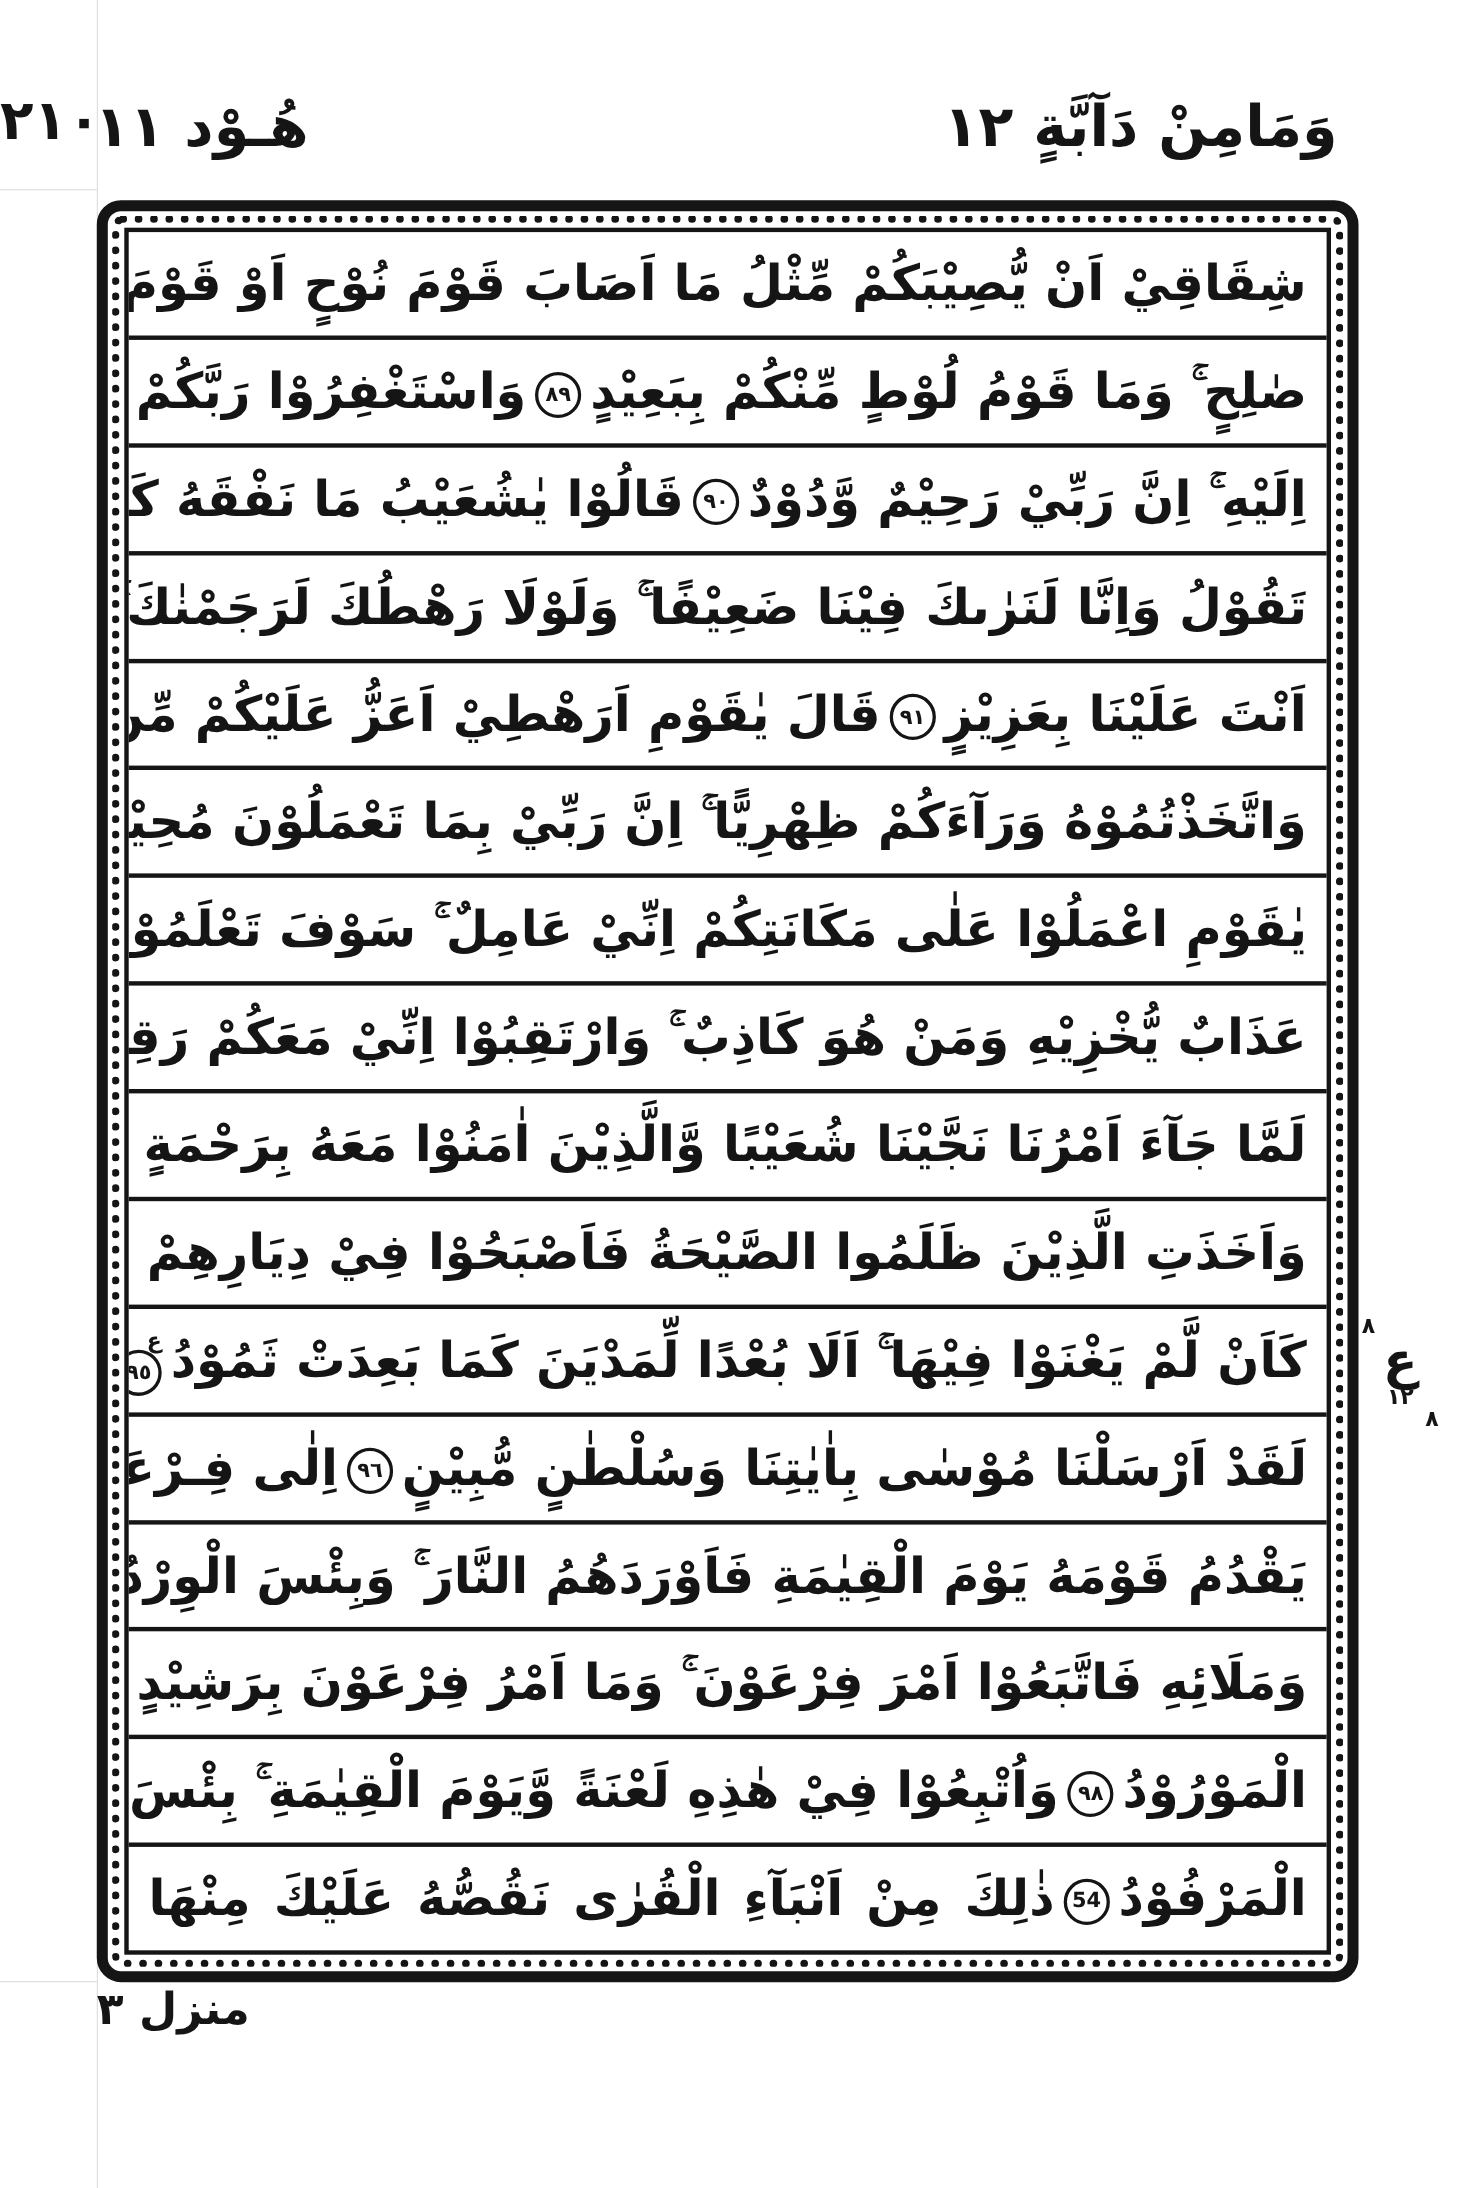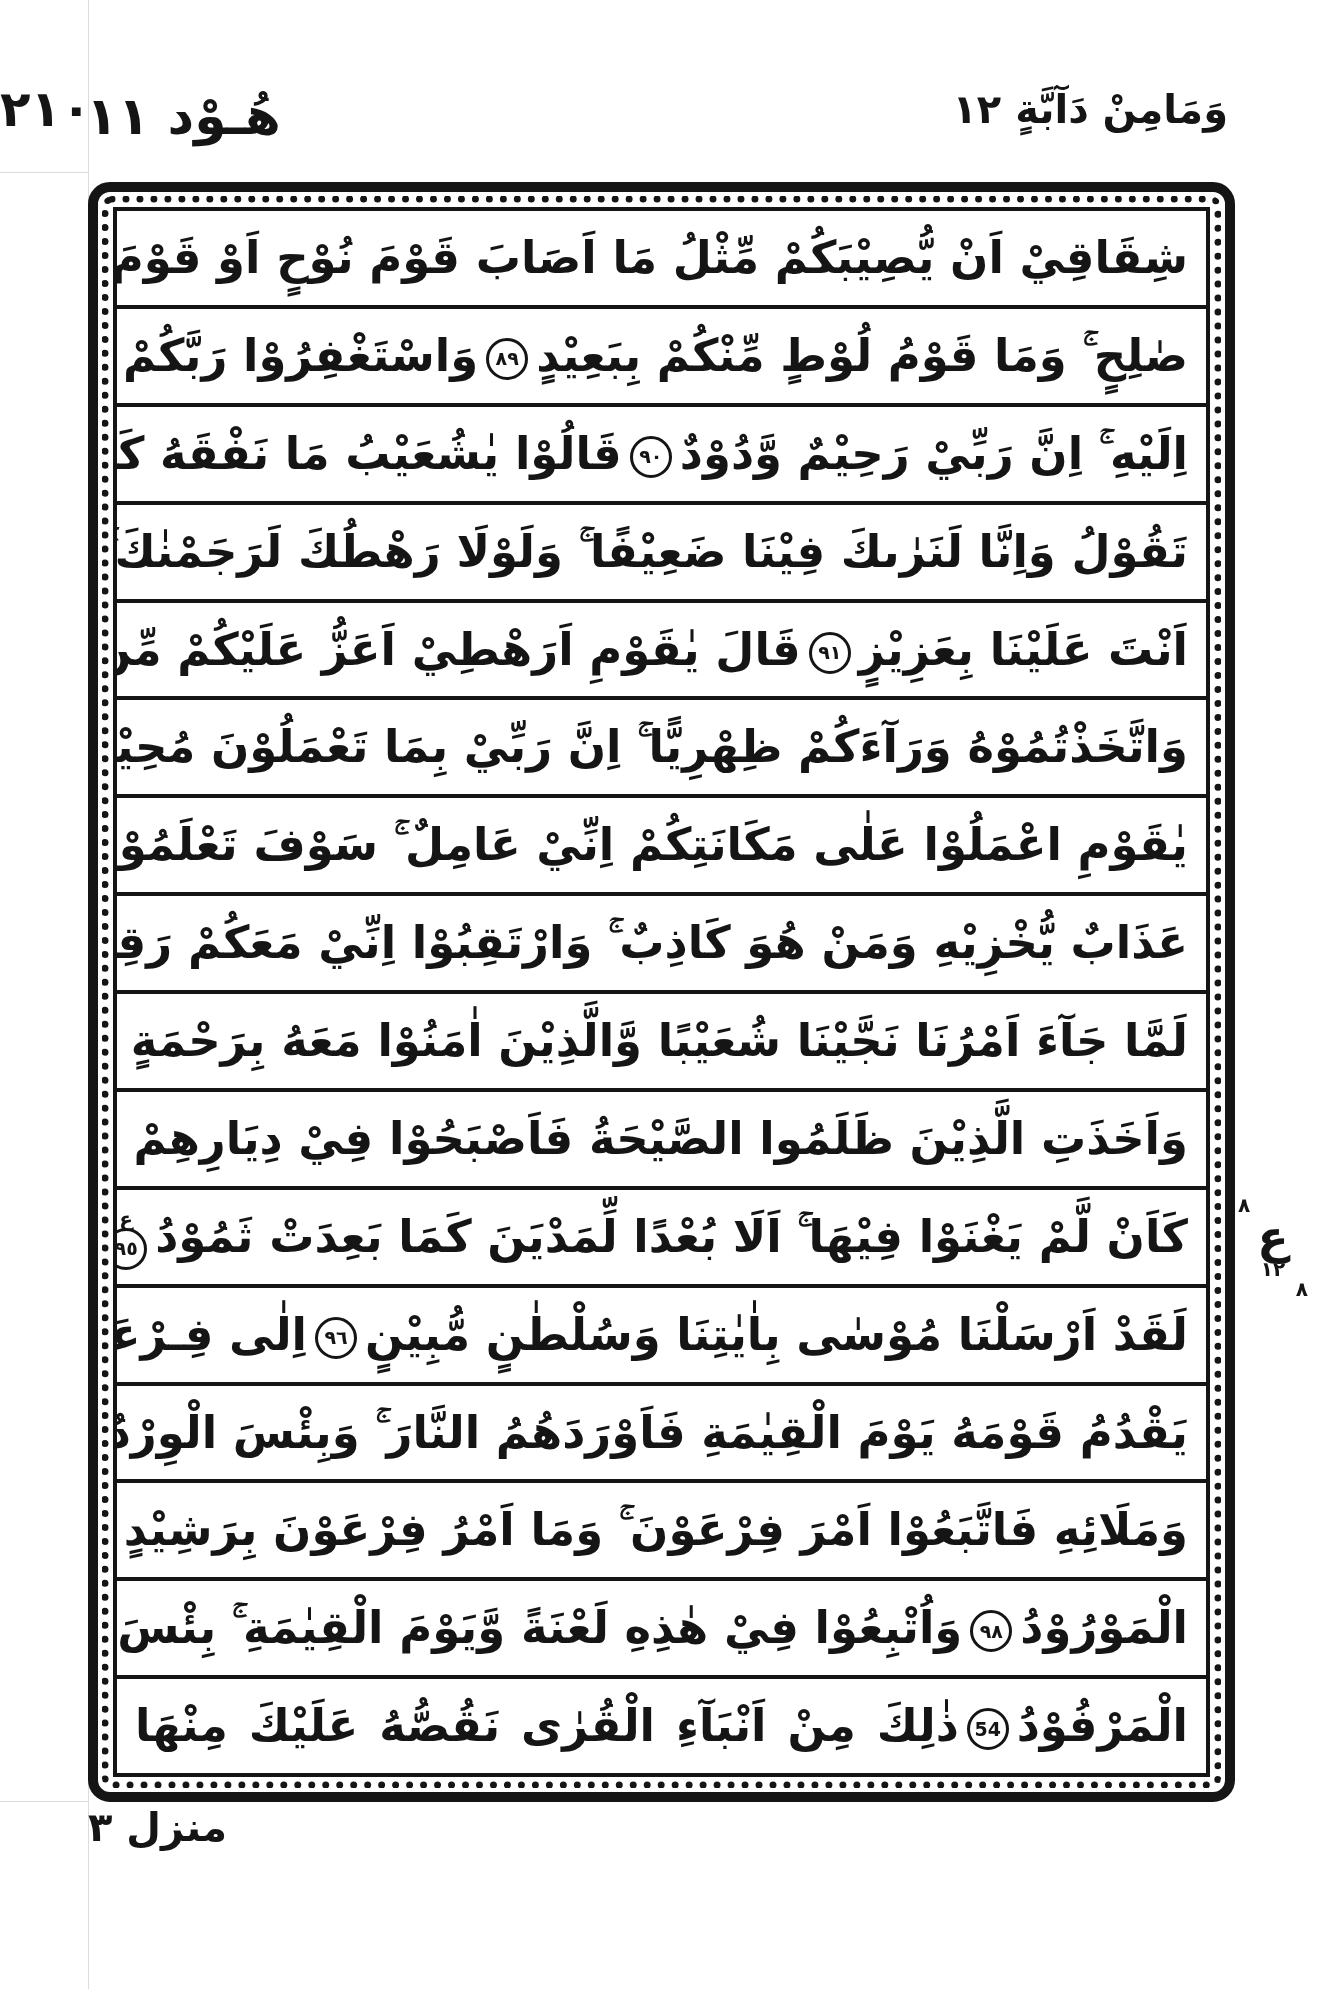--- a/index.html
+++ b/index.html
@@ -8,21 +8,21 @@
     font-family:"DejaVu Sans",sans-serif;color:#151515;overflow:hidden;
   }
   
   .edge-v{position:absolute;left:88px;top:0;width:1px;height:1989px;background:#dcdcdc;}
   .edge-h{position:absolute;height:1px;background:#dcdcdc;left:0;width:88px;}
   .edge-h.top{top:172px;}
   .edge-h.bottom{top:1801px;}
 
   
   .hdr{position:absolute;top:80px;left:0;width:1334px;height:70px;font-weight:bold;direction:rtl;}
-  .hdr .juz{position:absolute;right:106px;top:6px;font-size:40px;}
+  .hdr .juz{position:absolute;right:118px;top:6px;font-size:52px;}
   .hdr .pno{position:absolute;left:0;right:0;text-align:left;top:0;font-size:50px;letter-spacing:6px;}
   .hdr .surah{position:absolute;left:86px;top:6px;font-size:52px;}
 
   
   .frame{
     position:absolute;left:88px;top:182px;width:1147px;height:1620px;
     box-sizing:border-box;border:10px solid #151515;border-radius:22px;
     padding:4px;background:#fff;
   }
   .beads{
@@ -33,21 +33,21 @@
     width:100%;height:100%;box-sizing:border-box;
     border:4px solid #151515;display:flex;flex-direction:column;background:#fff;
   }
   .qline{
     flex:1;box-sizing:border-box;border-bottom:4px solid #151515;
     direction:rtl;text-align:justify;text-align-last:justify;
     padding:0 18px;font-size:45px;font-weight:bold;line-height:93px;
     white-space:nowrap;overflow:hidden;
   }
   .qline:last-child{border-bottom:none;}
-  .vwrap{display:inline-flex;flex-direction:column;align-items:center;vertical-align:middle;margin:0 8px;}
+  .vwrap{display:inline-flex;flex-direction:column;vertical-align:middle;margin:0 8px;}
   .vmark{font-size:20px;line-height:18px;font-weight:bold;}
   .vcircle{
     width:42px;height:42px;box-sizing:border-box;border:3px solid #151515;border-radius:50%;
     display:inline-flex;align-items:center;justify-content:center;
     font-size:19px;line-height:1;font-weight:bold;letter-spacing:0;
   }
 
   
   .ruku{
     position:absolute;left:1238px;top:1195px;width:70px;

